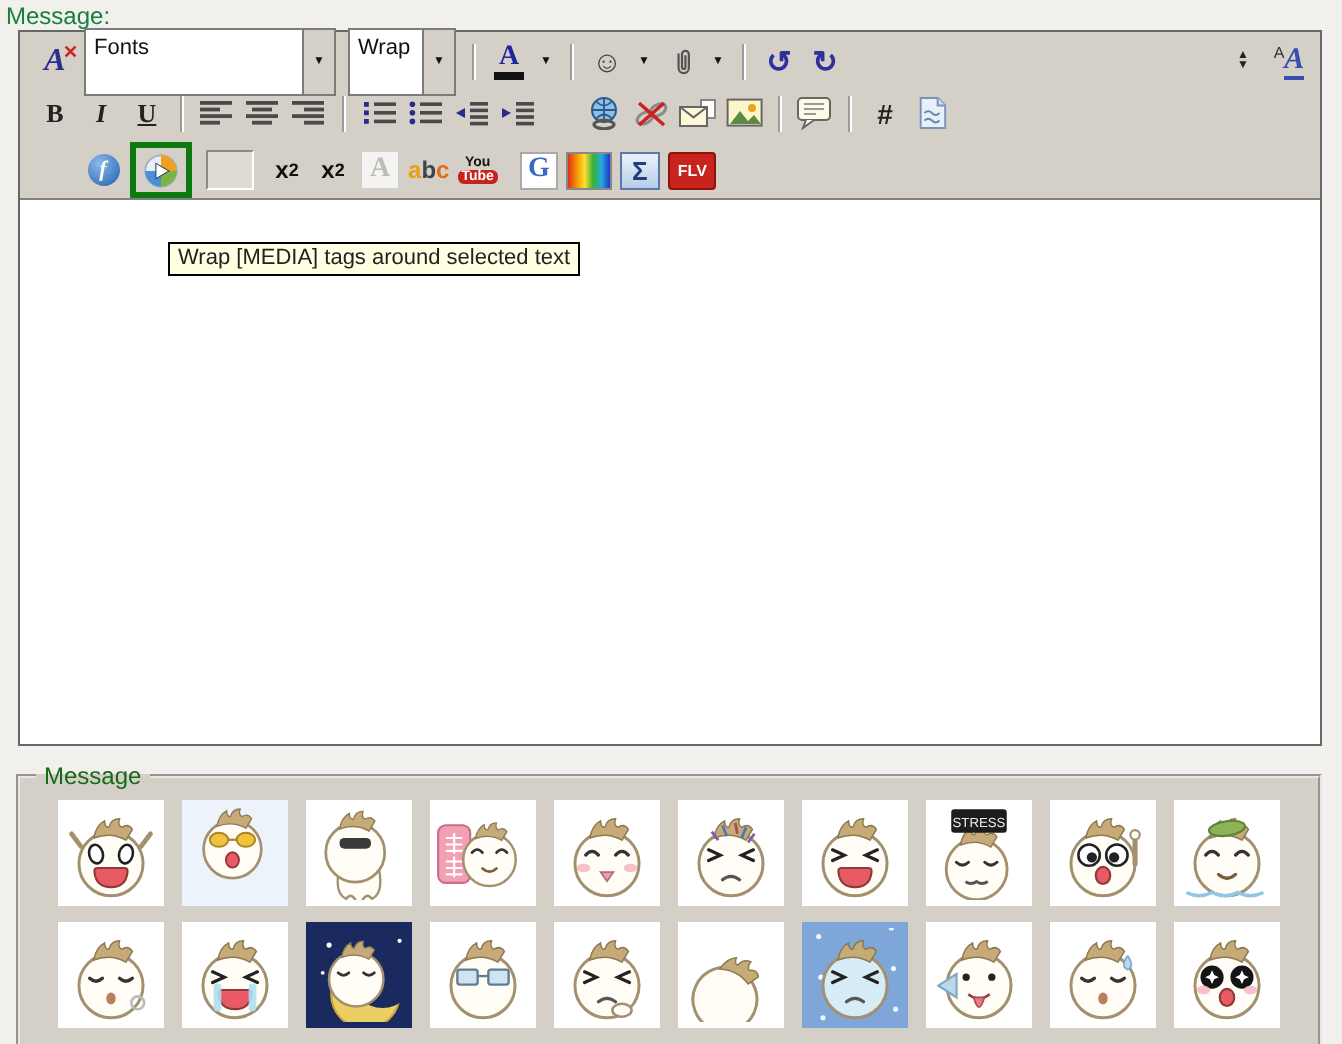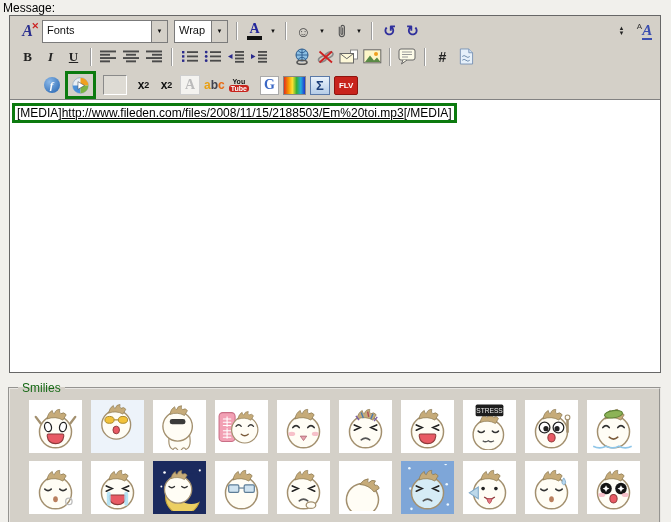--- a/index.html
+++ b/index.html
@@ -1,29 +1,29 @@
 <!DOCTYPE html>
 <html style="--hl: #0c7a0f;"><head>
 <meta charset="utf-8">
 <style>
   *{box-sizing:border-box}
   body{margin:0;background:#f1f0ec;font-family:"Liberation Sans",sans-serif;-webkit-font-smoothing:antialiased}
   .wrap{position:relative;width:671px;height:522px;overflow:hidden;background:#f1f0ec}
-  .msg{position:absolute;left:3px;top:1px;font-size:12px;color:#000000}
+  .msg{position:absolute;left:3px;top:1px;font-size:12px;color:#15803d}
 
   .editor{position:absolute;left:9px;top:15px;width:652px;height:358px;border:1px solid #676767;
           background:#d4d0c8;display:flex;flex-direction:column}
   .trow{display:flex;align-items:center;padding:2px 4px 0 6px;height:28px;flex:none}
   .trow.r2{height:25px;padding-top:0}
   .trow.r3{height:30px;padding-left:30px}
   .tbtn{min-width:21px;height:20px;display:inline-flex;align-items:center;justify-content:center;
         margin:0 1px;color:#222;cursor:pointer;background:transparent;border:1px solid transparent}
   .sep{width:2px;height:18px;border-left:1px solid #9b9b9b;border-right:1px solid #ffffff;margin:0 5px}
 
-  .fake-select{display:inline-flex;height:23px;border:1px solid #7b7b7b;background:#fff;align-items:stretch;margin:0 3px;cursor:pointer}
+  .fake-select{display:inline-flex;height:34px;border:1px solid #7b7b7b;background:#fff;align-items:stretch;margin:0 3px;cursor:pointer}
   .fake-select .val{font-size:11px;padding:3px 4px 0;color:#111;overflow:hidden;white-space:nowrap}
   .fake-select .arrow{width:16px;background:#d4d0c8;border-left:1px solid #7b7b7b;display:flex;align-items:center;justify-content:center;font-size:6px;color:#111}
   .w-fonts .val{width:108px}
   .w-sizes .val{width:36px}
 
   .rf{position:relative}
   .rf .a{font-family:"Liberation Serif",serif;font-style:italic;font-weight:bold;font-size:16px;color:#2b2f8e;line-height:1}
   .rf .x{position:absolute;right:-2px;top:-1px;color:#c22;font-size:9px;font-weight:bold}
   .color-a{font-family:"Liberation Serif",serif;font-weight:bold;font-size:14px;color:#22269c;
            border-bottom:4px solid #111;line-height:1.05;padding:0 2px}
@@ -303,28 +303,26 @@
       </span>
       <span class="tbtn">
         <span class="sigma">Σ</span>
       </span>
       <span class="tbtn">
         <span class="flv">FLV</span>
       </span>
     </div>
 
     <div class="pane">
-      <span class="mediabox">
-        <span>[MEDIA]</span><span class="url">http://www.fileden.com/files/2008/11/15/2188503/Em%20toi.mp3</span><span>[/MEDIA]</span>
-      </span>
+      <div class="tooltip">Wrap [MEDIA] tags around selected text</div>
     </div>
   </div>
 
   <fieldset class="smilies">
-    <legend>Smilies</legend>
+    <legend>Message</legend>
     <div class="sgrid">
         <div class="smile" style="background: rgb(255, 255, 255);">
           <svg width="47" height="47" viewBox="0 0 44 44">
             <g transform="">
               <circle cx="22" cy="27" r="15" fill="#fffdf5" stroke="#a3906f" stroke-width="1.4"></circle>
               <path d="M14 15 q1 -6 5 -8 q0 3 2 3 q1 -4 5 -4 q-1 3 1 4 q3 -2 5 1 l-3 5 q-7 -4 -15 -1 z" fill="#c6ab79" stroke="#8d7a52" stroke-width="0.7"></path>
               <ellipse cx="15" cy="22.5" rx="3.2" ry="4.4" fill="#fff" stroke="#222" stroke-width="1.2" transform="rotate(-14 15 22.5)"></ellipse>
               <ellipse cx="29" cy="22.5" rx="3.2" ry="4.4" fill="#fff" stroke="#222" stroke-width="1.2" transform="rotate(14 29 22.5)"></ellipse>
               <path d="M15.5 29 h13 q1.5 0 1.2 2.2 q-0.8 6.8 -7.7 6.8 q-6.9 0 -7.7 -6.8 q-0.3 -2.2 1.2 -2.2 z" fill="#e85a64" stroke="#8e3a3a"></path>
             </g>

